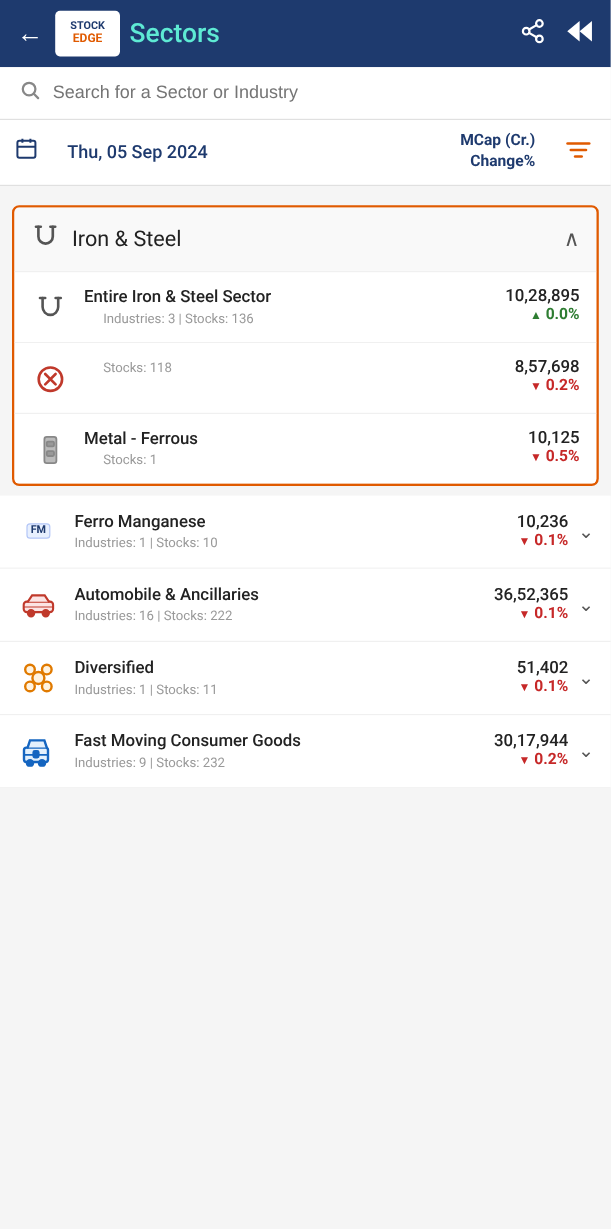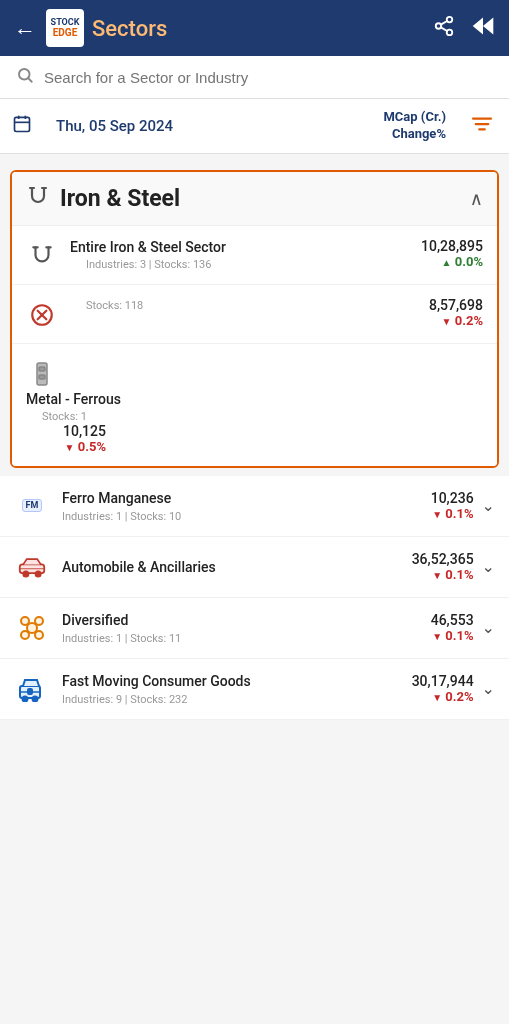--- a/index.html
+++ b/index.html
@@ -22,36 +22,36 @@
     }
     .header-back {
       color: white;
       font-size: 22px;
       margin-right: 10px;
       cursor: pointer;
     }
     .header-logo {
       background: white;
       border-radius: 4px;
-      width: 38px;
+      width: 54px;
       height: 38px;
       display: flex;
       flex-direction: column;
       align-items: center;
       justify-content: center;
       margin-right: 8px;
       font-size: 8px;
       font-weight: bold;
       color: #1e3a6e;
       line-height: 1.2;
     }
     .header-logo span:first-child { color: #1e3a6e; font-size: 9px; }
     .header-logo span:last-child { color: #e05a00; font-size: 10px; }
     .header-title {
-      color: #fdba74;
+      color: #5eead4;
       font-size: 22px;
       font-weight: 500;
       flex: 1;
     }
     .header-icons {
       display: flex;
       gap: 16px;
       align-items: center;
     }
     .header-icon {
@@ -143,41 +143,40 @@
       background: #f9f9f9;
       border-bottom: 1px solid #eee;
       cursor: pointer;
     }
     .sector-header-icon {
       font-size: 20px;
       margin-right: 10px;
       color: #555;
     }
     .sector-header-title {
-      font-size: 23px;
-      font-weight: bold;
+      font-size: 18px;
+      font-weight: normal;
       color: #222;
       flex: 1;
     }
     .sector-chevron {
       font-size: 18px;
       color: #555;
     }
 
     
     .industry-row {
       display: flex;
       align-items: flex-start;
       padding: 12px 14px;
       border-bottom: 1px solid #f0f0f0;
       background: white;
     }
     .industry-row:last-child {
       border-bottom: none;
-      flex-direction: column;
     }
     .industry-icon {
       width: 32px;
       height: 32px;
       margin-right: 12px;
       margin-top: 2px;
       flex-shrink: 0;
       display: flex;
       align-items: center;
       justify-content: center;
@@ -434,20 +433,21 @@
       <svg width="28" height="22" viewBox="0 0 32 22" fill="none" stroke="#c0392b" stroke-width="2" stroke-linecap="round">
         <rect x="2" y="8" width="28" height="10" rx="3" fill="#fce4e4" stroke="#c0392b"></rect>
         <path d="M6 8 L10 2 H22 L26 8" stroke="#c0392b" stroke-width="2" fill="#fce4e4"></path>
         <circle cx="9" cy="19" r="3" fill="#c0392b"></circle>
         <circle cx="23" cy="19" r="3" fill="#c0392b"></circle>
         <line x1="2" y1="13" x2="30" y2="13" stroke="#c0392b" stroke-width="1"></line>
       </svg>
     </div>
     <div class="sector-row-info">
       <div class="sector-row-name">Automobile &amp; Ancillaries</div>
+      <div class="sector-row-meta">Industries: 16 | Stocks: 222</div>
     </div>
     <div class="sector-row-values">
       <div class="mcap-value">36,52,365</div>
       <div class="change-down"><span class="triangle-down"></span> 0.1%</div>
     </div>
     <span class="sector-row-chevron">⌄</span>
   </div>
 
   <div class="sector-row">
     <div class="sector-row-icon">
@@ -457,21 +457,21 @@
         <circle cx="21" cy="7" r="4" fill="#fff3e0" stroke="#e07a00"></circle>
         <circle cx="7" cy="21" r="4" fill="#fff3e0" stroke="#e07a00"></circle>
         <circle cx="21" cy="21" r="4" fill="#fff3e0" stroke="#e07a00"></circle>
       </svg>
     </div>
     <div class="sector-row-info">
       <div class="sector-row-name">Diversified</div>
       <div class="sector-row-meta">Industries: 1 | Stocks: 11</div>
     </div>
     <div class="sector-row-values">
-      <div class="mcap-value">46,553</div>
+      <div class="mcap-value">51,402</div>
       <div class="change-down"><span class="triangle-down"></span> 0.1%</div>
     </div>
     <span class="sector-row-chevron">⌄</span>
   </div>
 
   <div class="sector-row">
     <div class="sector-row-icon">
       <svg width="28" height="26" viewBox="0 0 28 26" fill="none" stroke="#1565c0" stroke-width="2" stroke-linecap="round">
         <rect x="2" y="10" width="20" height="12" rx="2" fill="#e3f0fc" stroke="#1565c0"></rect>
         <path d="M5 10 L7 4 H19 L21 10" stroke="#1565c0" stroke-width="2" fill="#e3f0fc"></path>

